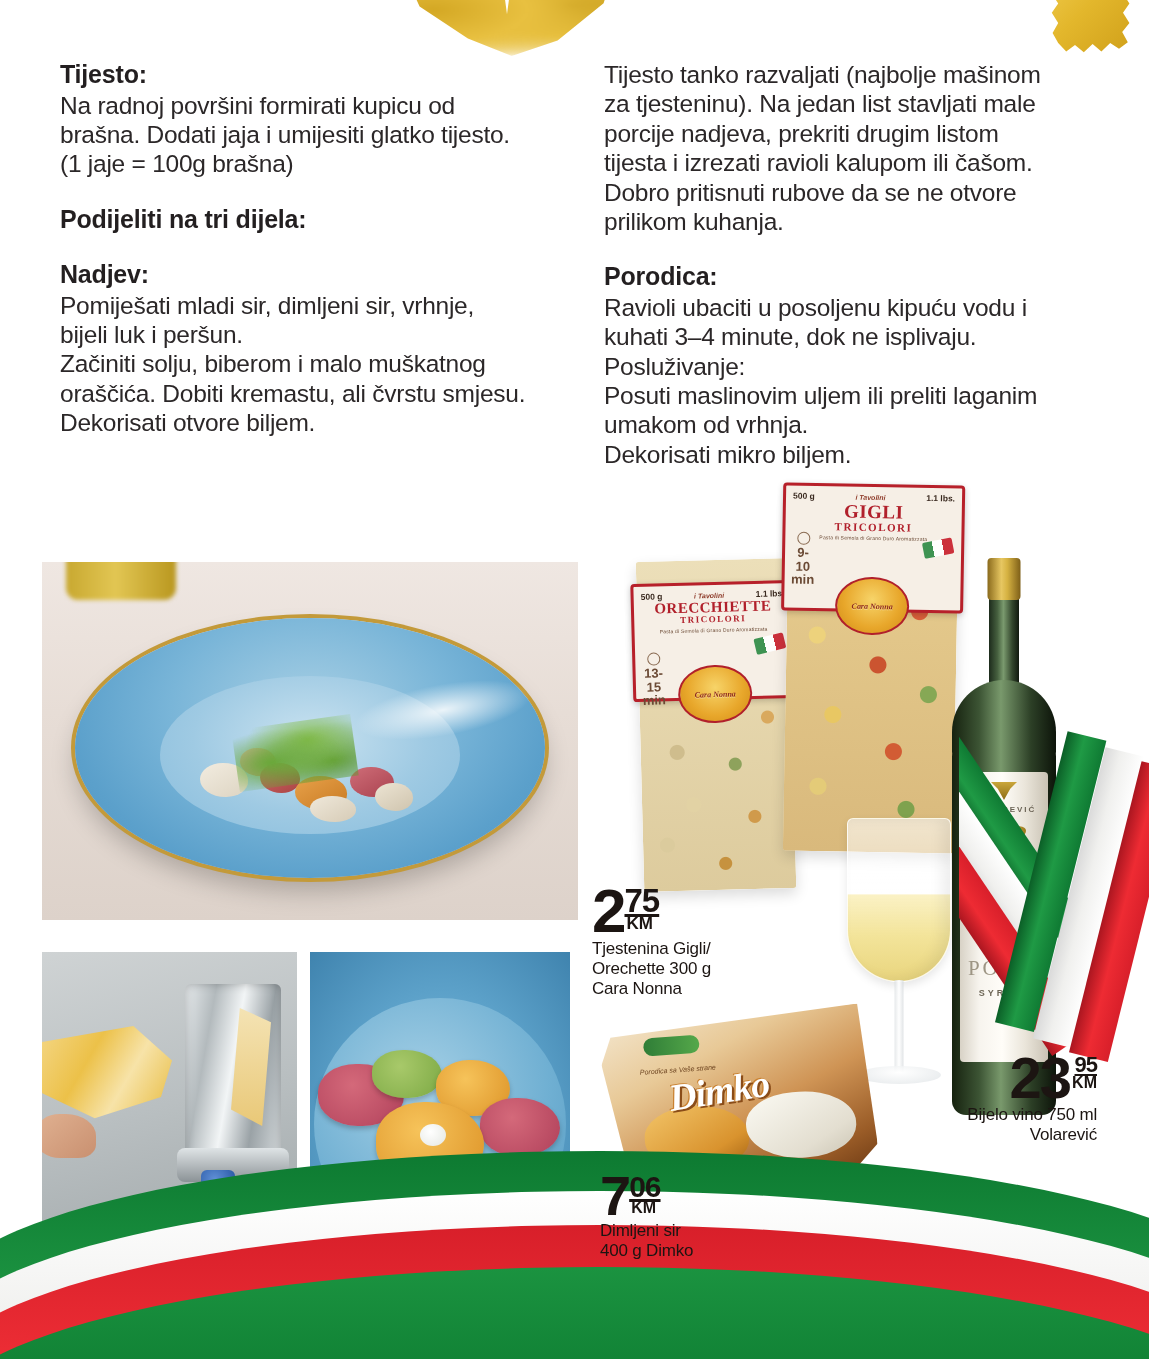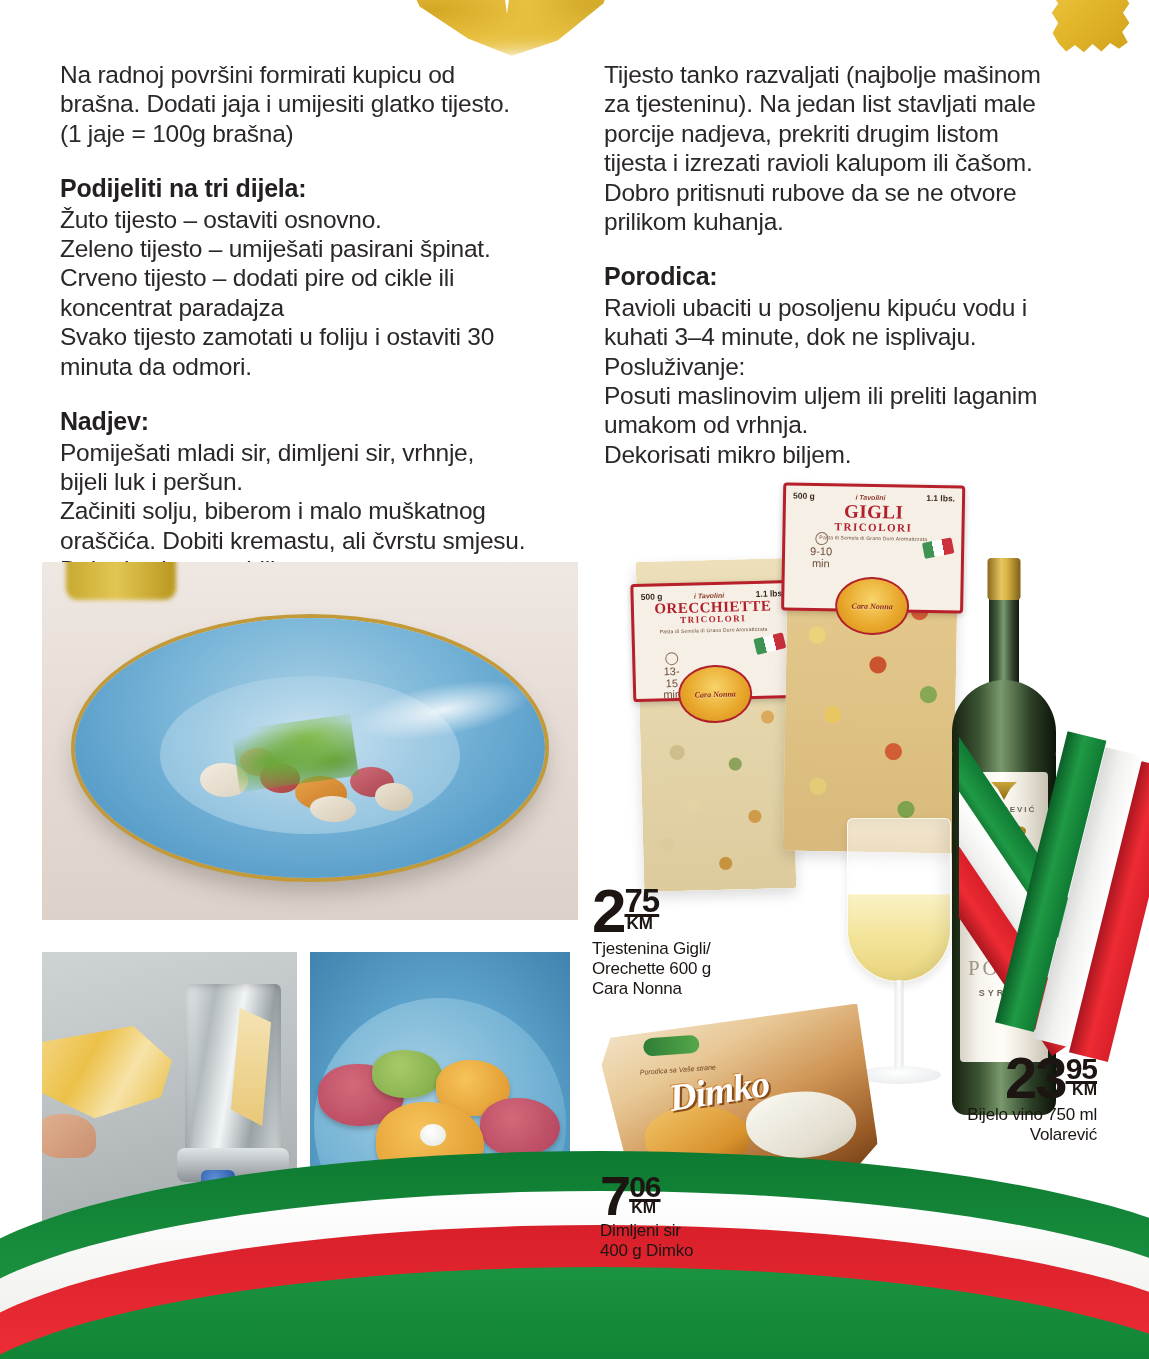--- a/index.html
+++ b/index.html
@@ -166,22 +166,22 @@
     letter-spacing:1.5px; line-height:1.1; }
   #pkg-orecchiette .lbl-sub { font-size:9px; }
   #pkg-gigli .lbl-sub { font-size:11px; }
   .lbl-tiny { font-size:5px; color:#6b4a35; letter-spacing:.2px; margin-top:2px; }
   .lbl-crest { position:absolute; left:50%; bottom:-26px; transform:translateX(-50%);
     width:74px; height:58px; border-radius:50%;
     background: radial-gradient(circle at 50% 38%, #f7d469 0%, #e8a72b 58%, #cf8a16 100%);
     border:2px solid #b1202b; display:flex; align-items:center; justify-content:center; }
   .crest-txt { font-family:"Liberation Serif", serif; font-size:8px; font-weight:700;
     color:#8e2a1c; font-style:italic; text-shadow:0 1px 0 rgba(255,255,255,.4); }
-  .cook-badge { position:absolute; left:23px; width:26px; text-align:center;
-    font-size:11px; font-weight:400; color:#6b4a35; line-height:1.05; }
+  .cook-badge { position:absolute; left:5px; width:26px; text-align:center;
+    font-size:13px; font-weight:700; color:#6b4a35; line-height:1.05; }
   #pkg-orecchiette .cook-badge { top:66px; }
   #pkg-gigli .cook-badge { top:46px; }
   .cook-badge .dot { display:block; width:13px; height:13px; margin:0 auto 1px;
     border:1.4px solid #8a6b52; border-radius:50%; }
   .flag-mini { position:absolute; right:8px; top:52px; width:30px; height:16px;
     background: linear-gradient(90deg,#2e8b45 0 33%, #fff 33% 66%, #c8202d 66% 100%);
     transform: rotate(-12deg); border-radius:2px; opacity:.92; }
 
   
   #bottle { position:absolute; left:944px; top:560px; width:120px; height:555px; }
@@ -272,49 +272,44 @@
   #price-pasta .cur   { font-size:17px; margin-left:2px; margin-top:2px; }
 
   #price-cheese { left:600px; top:1172px; }
   #price-cheese .big   { font-size:56px; }
   #price-cheese .cents { font-size:30px; margin-top:2px; }
   #price-cheese .cur   { font-size:16px; margin-left:2px; margin-top:2px; }
 
   #price-wine { right:52px; top:1054px; text-align:right; }
   #price-wine .amount { justify-content:flex-end; }
   #price-wine .big   { font-size:58px; }
-  #price-wine .cents { font-size:30px; margin-top:2px; }
+  #price-wine .cents { font-size:22px; margin-top:2px; }
   #price-wine .cur   { font-size:16px; margin-left:2px; margin-top:2px; text-align:right; }
   #price-wine .desc  { text-align:right; }
   .cents-wrap { display:flex; flex-direction:column; }
 </style>
 </head>
 <body>
 
 <div class="page">
 
   <div class="top-farfalle"></div>
   <div class="top-ravioli"></div>
 
   <div class="col-left">
 
     <div class="blk">
+      <div class="rtitle">Tijesto:</div>
       <div class="rbody">Na radnoj površini formirati kupicu od
 brašna. Dodati jaja i umijesiti glatko tijesto.
 (1 jaje = 100g brašna)</div>
     </div>
 
     <div class="blk">
       <div class="rtitle">Podijeliti na tri dijela:</div>
-      <div class="rbody">Žuto tijesto – ostaviti osnovno.
-Zeleno tijesto – umiješati pasirani špinat.
-Crveno tijesto – dodati pire od cikle ili
-koncentrat paradajza
-Svako tijesto zamotati u foliju i ostaviti 30
-minuta da odmori.</div>
     </div>
 
     <div class="blk">
       <div class="rtitle">Nadjev:</div>
       <div class="rbody">Pomiješati mladi sir, dimljeni sir, vrhnje,
 bijeli luk i peršun.
 Začiniti solju, biberom i malo muškatnog
 oraščića. Dobiti kremastu, ali čvrstu smjesu.
 Dekorisati otvore biljem.</div>
     </div>
@@ -490,21 +485,21 @@
 
   <div class="price" id="price-pasta">
     <div class="amount">
       <span class="big">2</span>
       <span class="cents-wrap">
         <span class="cents">75</span>
         <span class="cur">KM</span>
       </span>
     </div>
     <div class="desc">Tjestenina Gigli/
-Orechette 600 g
+Orechette 300 g
 Cara Nonna</div>
   </div>
 
   <div class="price" id="price-wine">
     <div class="amount">
       <span class="big">23</span>
       <span class="cents-wrap">
         <span class="cents">95</span>
         <span class="cur">KM</span>
       </span>

